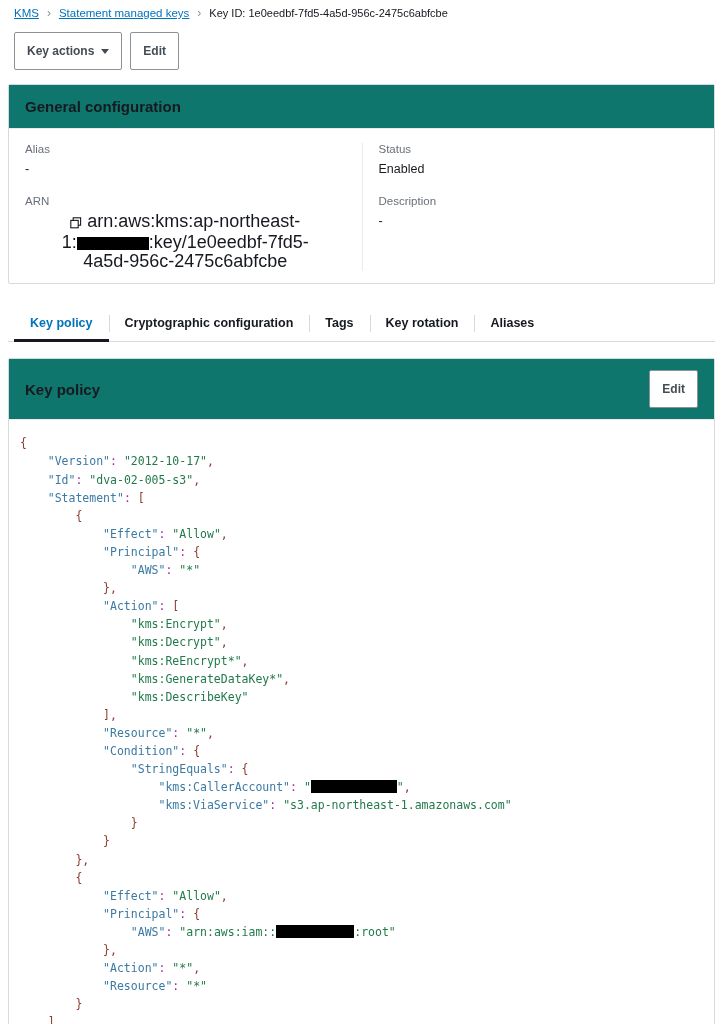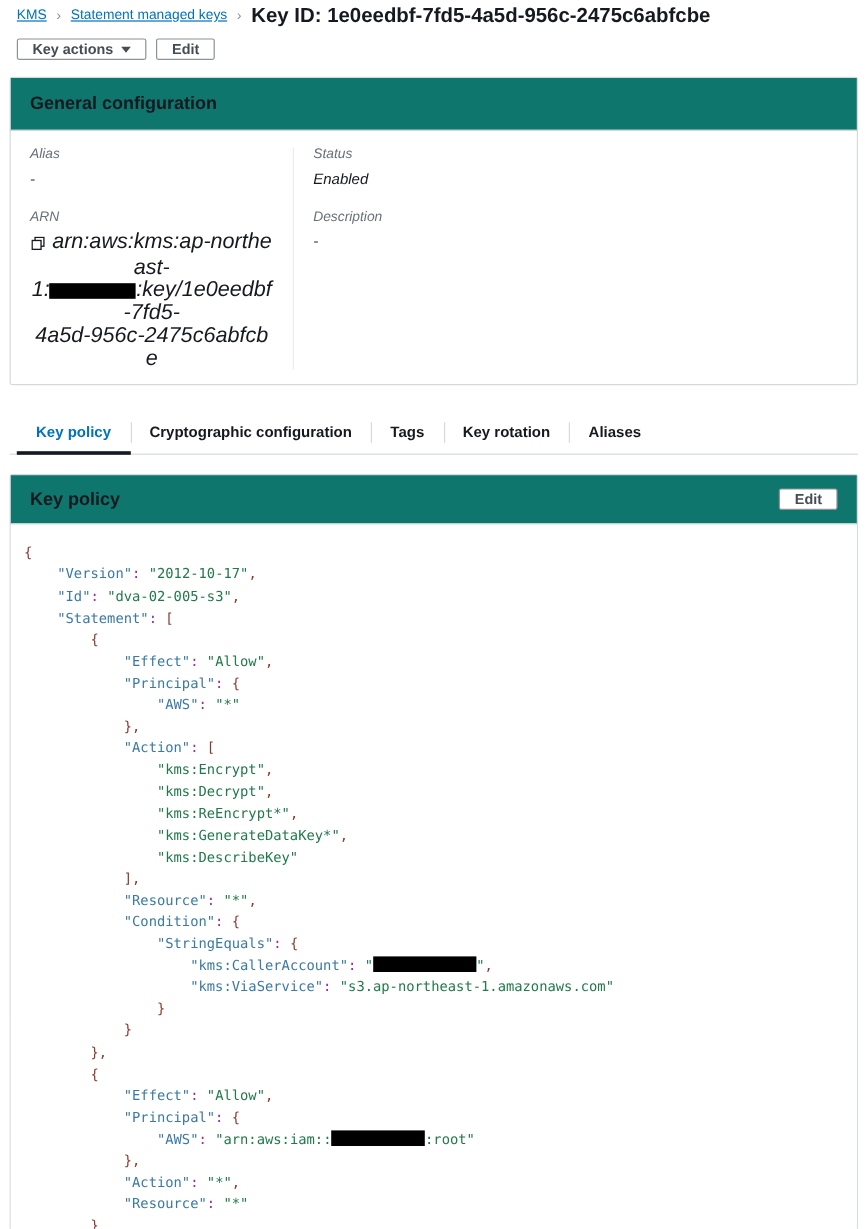--- a/index.html
+++ b/index.html
@@ -27,22 +27,22 @@
     cursor: pointer;
     white-space: nowrap;
   }
   .bc-sep {
     color: #879596;
     margin: 0 8px;
     font-size: 12px;
   }
   .bc-current {
     color: #16191f;
-    font-weight: bold;
-    font-size: 17px;
+    font-weight: normal;
+    font-size: 11px;
     white-space: nowrap;
   }
 
   
   .page-head {
     display: flex;
     align-items: center;
     justify-content: space-between;
     padding: 6px 4px 14px 6px;
   }
@@ -56,21 +56,21 @@
   .head-actions { display: flex; gap: 8px; }
   .btn {
     background: #ffffff;
     border: 1px solid #8b9298;
     border-radius: 2px;
     color: #444d53;
     font-family: "Liberation Sans", sans-serif;
     font-size: 12px;
     font-weight: bold;
     padding: 0 12px;
-    height: 18px;
+    height: 38px;
     line-height: 24px;
     cursor: pointer;
     white-space: nowrap;
     display: inline-flex;
     align-items: center;
     gap: 7px;
   }
   .caret {
     display: inline-block;
     width: 0; height: 0;
@@ -95,23 +95,22 @@
   }
   .card-title {
     font-size: 15px;
     font-weight: bold;
     color: #16191f;
   }
 
   
   .gc-grid {
     display: grid;
-    grid-template-columns: 1fr 1fr 1fr;
+    grid-template-columns: 1fr 1fr;
     padding: 14px 0 12px 0;
-    font-style: italic;
   }
   .gc-col { padding: 0 16px; }
   .gc-col + .gc-col { border-left: 1px solid #e9ebed; }
   .gc-field { margin-bottom: 16px; }
   .gc-field:last-child { margin-bottom: 0; }
   .gc-label {
     font-size: 11.5px;
     color: #687078;
     margin-bottom: 5px;
   }

